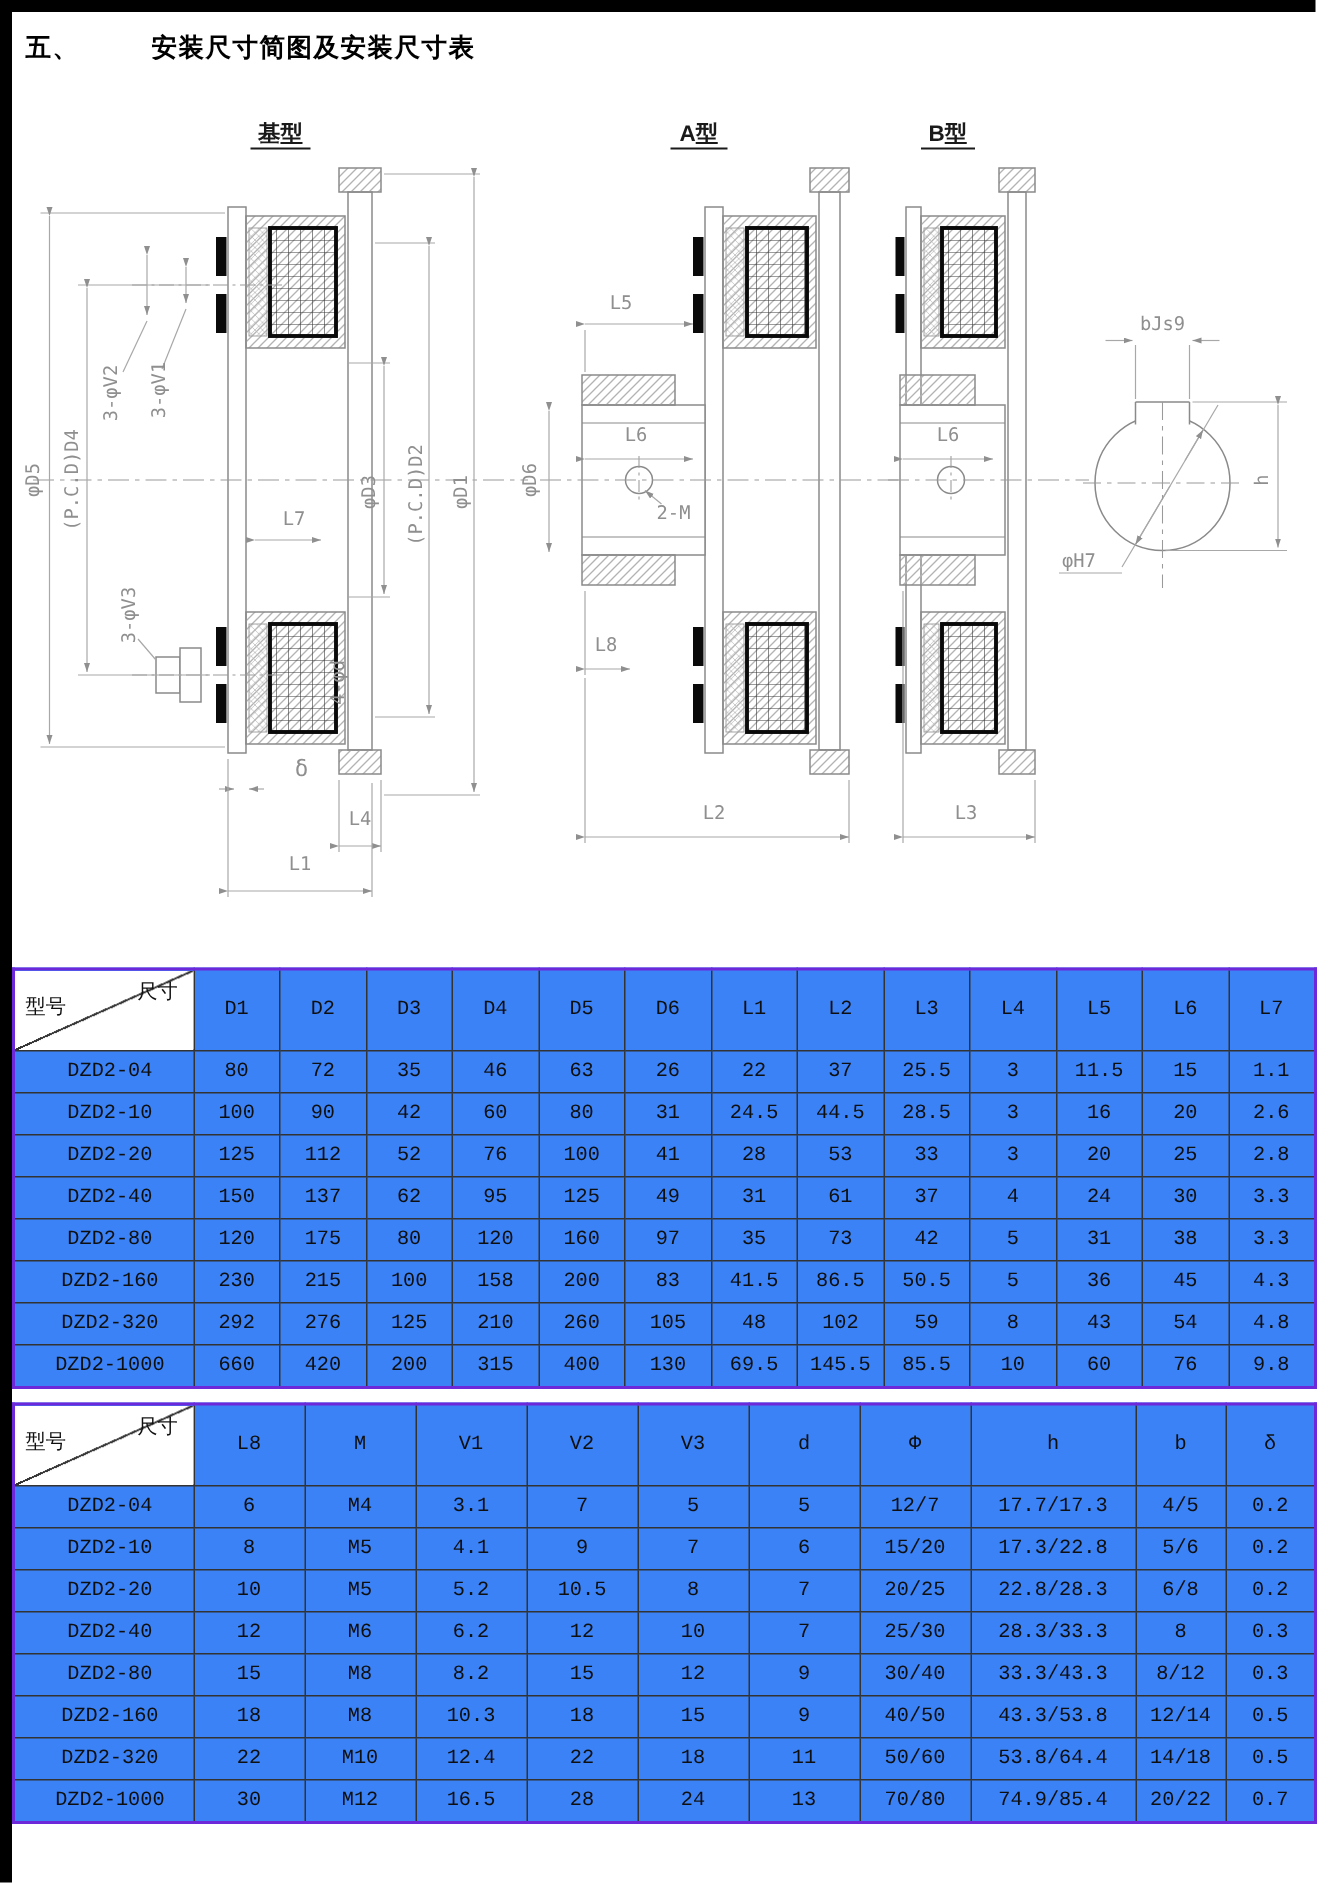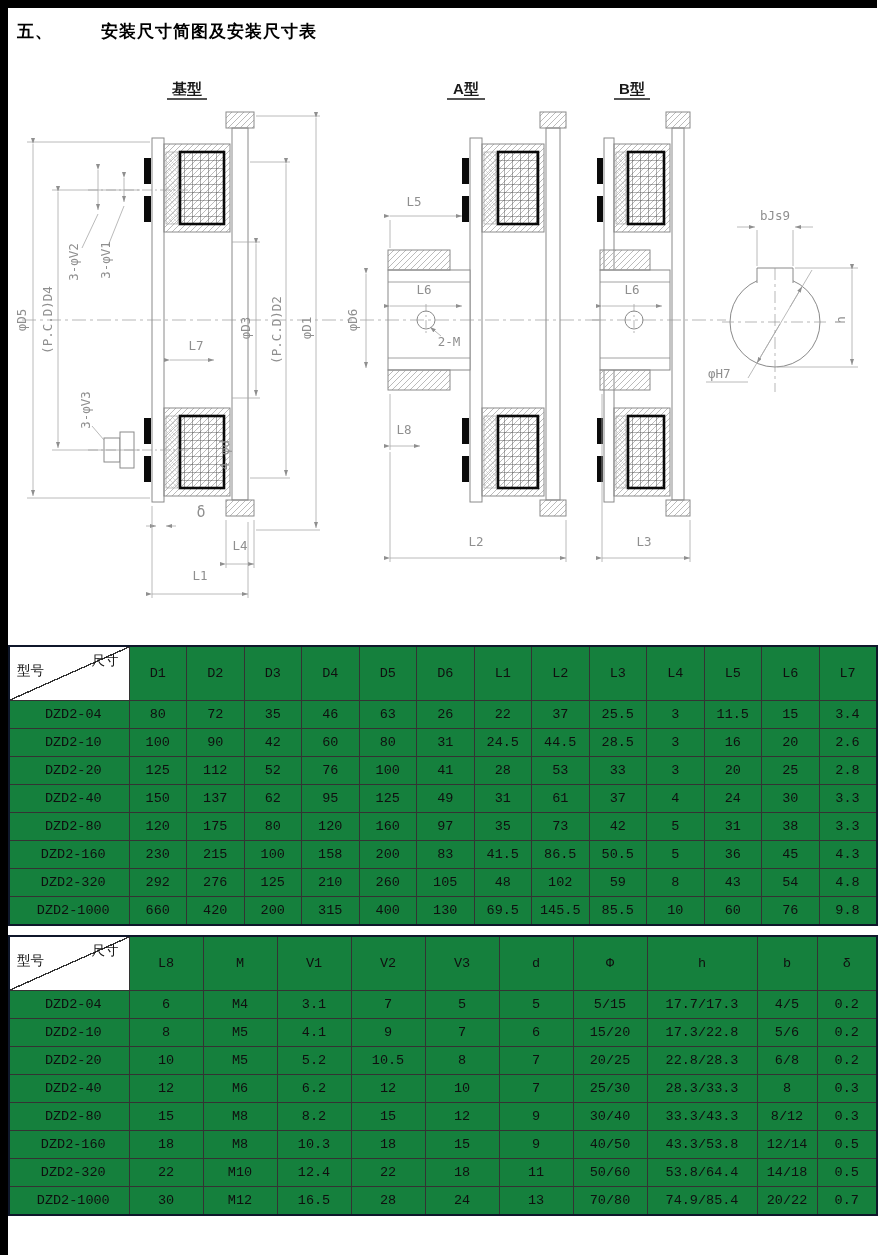--- a/index.html
+++ b/index.html
@@ -17,21 +17,21 @@
   .doc-title .num{margin-right:48px;}
   .diagram-wrap{position:absolute;left:0;top:80px;width:865px;height:560px;}
   svg text{font-family:"DejaVu Sans Mono",monospace;}
   .lbl{font-size:12.5px;fill:#8f8f8f;}
   .lbl-big{font-size:15px;fill:#8f8f8f;}
   .dtitle{font-size:15px;font-weight:bold;fill:#1a1a1a;font-family:"Liberation Sans",sans-serif;}
 
   .tbl{
     position:absolute;left:8px;border-collapse:collapse;table-layout:fixed;width:868px;
     font-family:"Liberation Mono","DejaVu Sans Mono",monospace;font-size:13.5px;color:#0f0f0f;
-    border:2px solid #0f172a;background:#15803d;
+    border:2px solid #6d28d9;background:#3b82f6;
   }
   .tbl td,.tbl th{border:1px solid #333;text-align:center;padding:0;height:27px;
     white-space:nowrap;overflow:hidden;font-weight:normal;}
   .tbl thead th{height:53px;}
   .tbl .model-cell{text-align:center;padding-left:8px;}
   .corner{position:relative;
     background:linear-gradient(to bottom right,#fff 49.3%,#333 49.3%,#333 50.7%,#fff 50.7%);
   }
   .corner .c-top{position:absolute;top:5px;right:10px;font-family:"Liberation Sans",sans-serif;font-size:13.5px;}
   .corner .c-bottom{position:absolute;bottom:20px;left:7px;font-family:Liberation Mono, monospace;font-size:13.5px;}
@@ -289,21 +289,21 @@
         <td>35</td>
         <td>46</td>
         <td>63</td>
         <td>26</td>
         <td>22</td>
         <td>37</td>
         <td>25.5</td>
         <td>3</td>
         <td>11.5</td>
         <td>15</td>
-        <td>3.4</td>
+        <td>1.1</td>
       </tr>
       <tr>
         <td class="model-cell">DZD2-10</td>
         <td>100</td>
         <td>90</td>
         <td>42</td>
         <td>60</td>
         <td>80</td>
         <td>31</td>
         <td>24.5</td>
@@ -441,21 +441,21 @@
   </thead>
   <tbody>
       <tr>
         <td class="model-cell">DZD2-04</td>
         <td>6</td>
         <td>M4</td>
         <td>3.1</td>
         <td>7</td>
         <td>5</td>
         <td>5</td>
-        <td>5/15</td>
+        <td>12/7</td>
         <td>17.7/17.3</td>
         <td>4/5</td>
         <td>0.2</td>
       </tr>
       <tr>
         <td class="model-cell">DZD2-10</td>
         <td>8</td>
         <td>M5</td>
         <td>4.1</td>
         <td>9</td>

